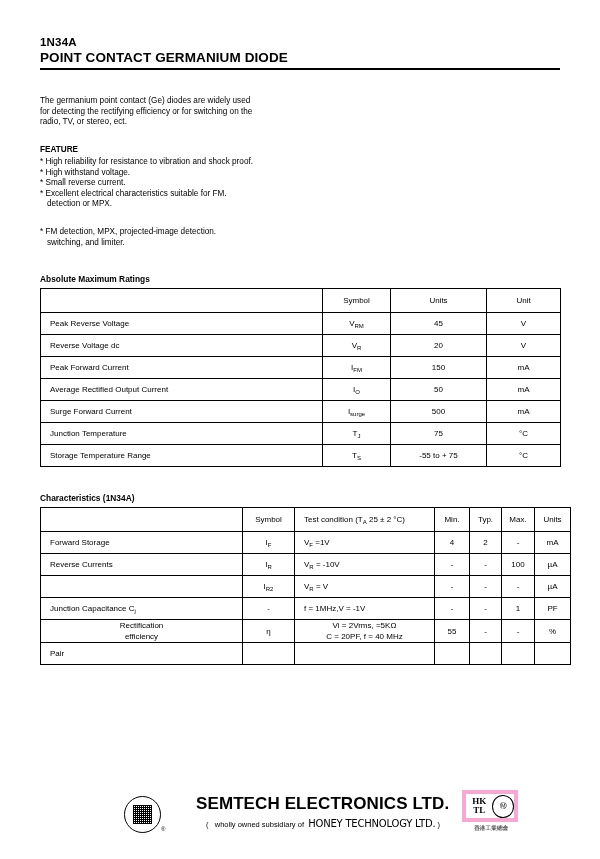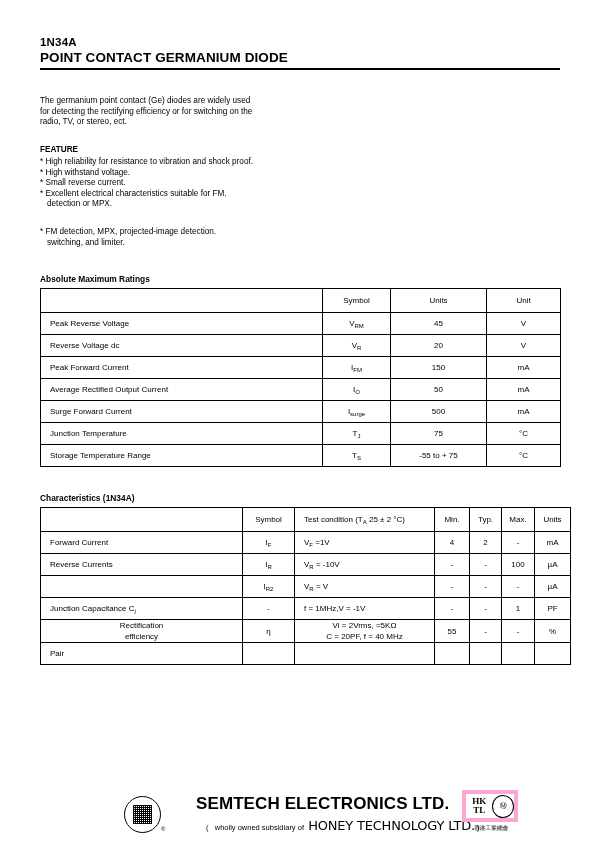--- a/index.html
+++ b/index.html
@@ -172,21 +172,21 @@
   }
   .subsidiary {
     position: absolute;
     left: 206px;
     top: 40px;
     font-size: 7.5px;
     white-space: pre;
   }
   .subsidiary .cjk {
     font-family: "DejaVu Sans", sans-serif;
-    font-size: 13px;
+    font-size: 10px;
     letter-spacing: -0.2px;
   }
   .cert-box {
     position: absolute;
     left: 462px;
     top: 12px;
     width: 56px;
     height: 32px;
     border: 4px solid #f9a8d4;
     display: flex;
@@ -329,21 +329,21 @@
           <td class="left"></td>
           <td>Symbol</td>
           <td class="left"><span>Test condition (T</span><sub>A</sub><span> 25 ± 2 °C)</span></td>
           <td>Min.</td>
           <td>Typ.</td>
           <td>Max.</td>
           <td>Units</td>
         </tr>
 
         <tr>
-          <td class="left">Forward Current</td>
+          <td class="left">Forward Storage</td>
           <td><span>I</span><sub>F</sub></td>
           <td class="left"><span>V</span><sub>F</sub><span> =1V</span></td>
           <td>4</td>
           <td>2</td>
           <td>-</td>
           <td>mA</td>
         </tr>
 
         <tr>
           <td class="left">Reverse  Currents</td>

